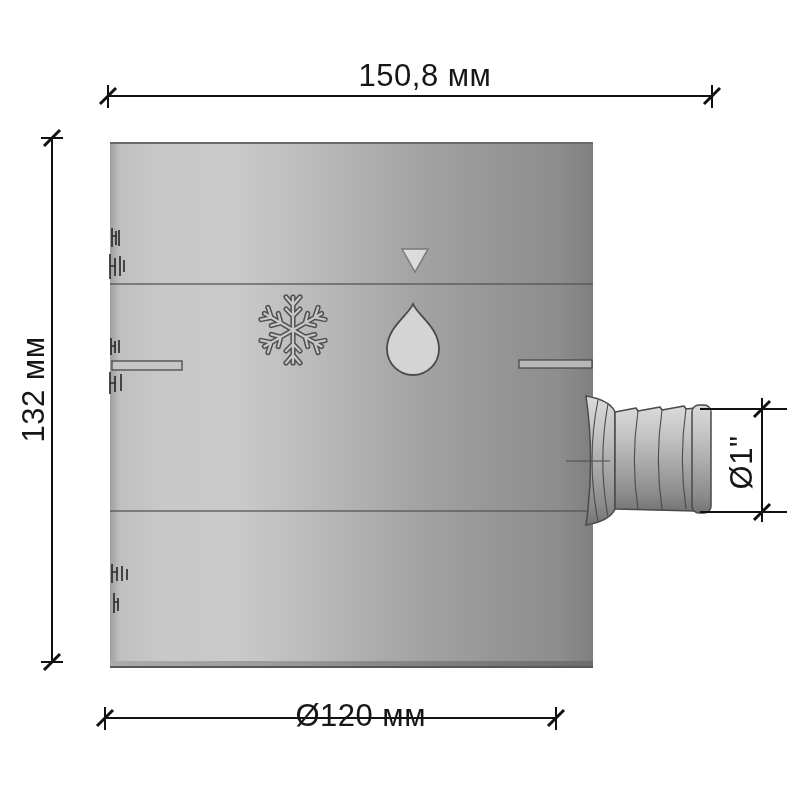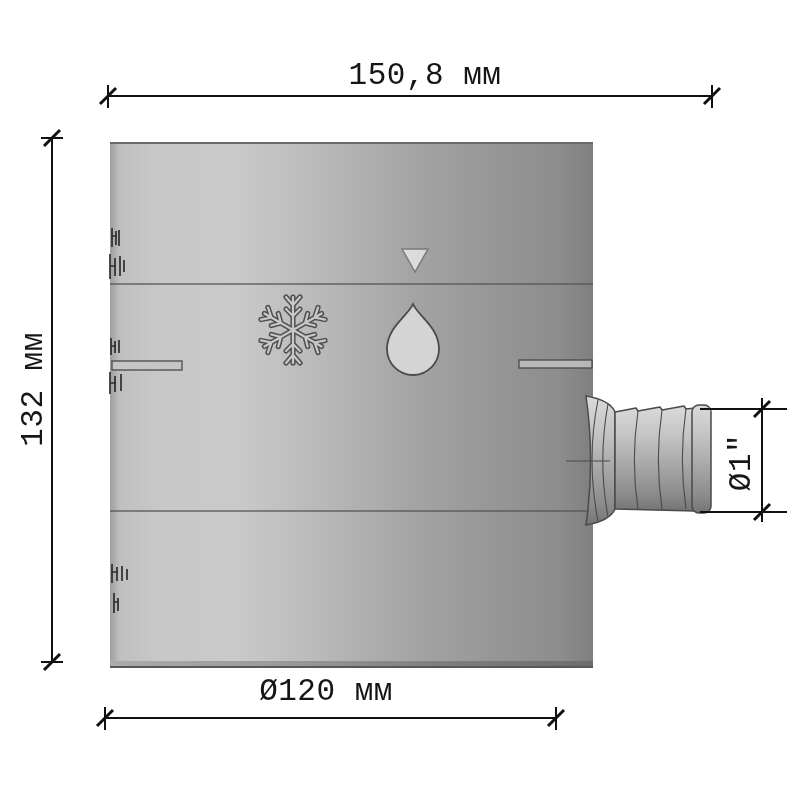--- a/index.html
+++ b/index.html
@@ -1,18 +1,18 @@
 <!DOCTYPE html>
 <html><head>
 <meta charset="utf-8">
 <style>
   html,body{margin:0;padding:0;background:#ffffff;}
   .canvas{
     position:relative;width:800px;height:800px;background:#ffffff;overflow:hidden;
-    font-family:Liberation Mono, monospace;
+    font-family:Liberation Sans, sans-serif;
   }
   
   .cylinder{
     position:absolute;left:110px;top:142px;width:483px;height:526px;box-sizing:border-box;
     background:linear-gradient(to right,
       #9f9f9f 0%, #bfbfbf 2%, #c8c8c8 10%, #c9c9c9 27%,
       #b6b6b6 46%, #a4a4a4 63%, #969696 80%, #8d8d8d 93%, #7f7f7f 100%);
     border-top:2px solid #6a6a6a;
   }
   .bottom-rim{
@@ -149,17 +149,17 @@
       <path d="M700,409 H787 M700,512 H787"></path>
       <path d="M762,398 V522"></path>
       <path d="M754,417 L770,401 M754,520 L770,504" stroke-width="3"></path>
     </g>
   </svg>
 
   <div class="dim-label" style="left:325px;top:60px;width:200px;">150,8 мм</div>
 
   <div class="dim-label rot" style="left:-27px;top:374px;width:120px;">132 мм</div>
 
-  <div class="dim-label" style="left:226px;top:676px;width:200px;">Ø120 мм</div>
+  <div class="dim-label" style="left:226px;top:700px;width:200px;text-align:right;">Ø120 мм</div>
 
   <div class="dim-label rot" style="left:681px;top:447px;width:120px;">Ø1"</div>
 
 </div>
 
 </body></html>

